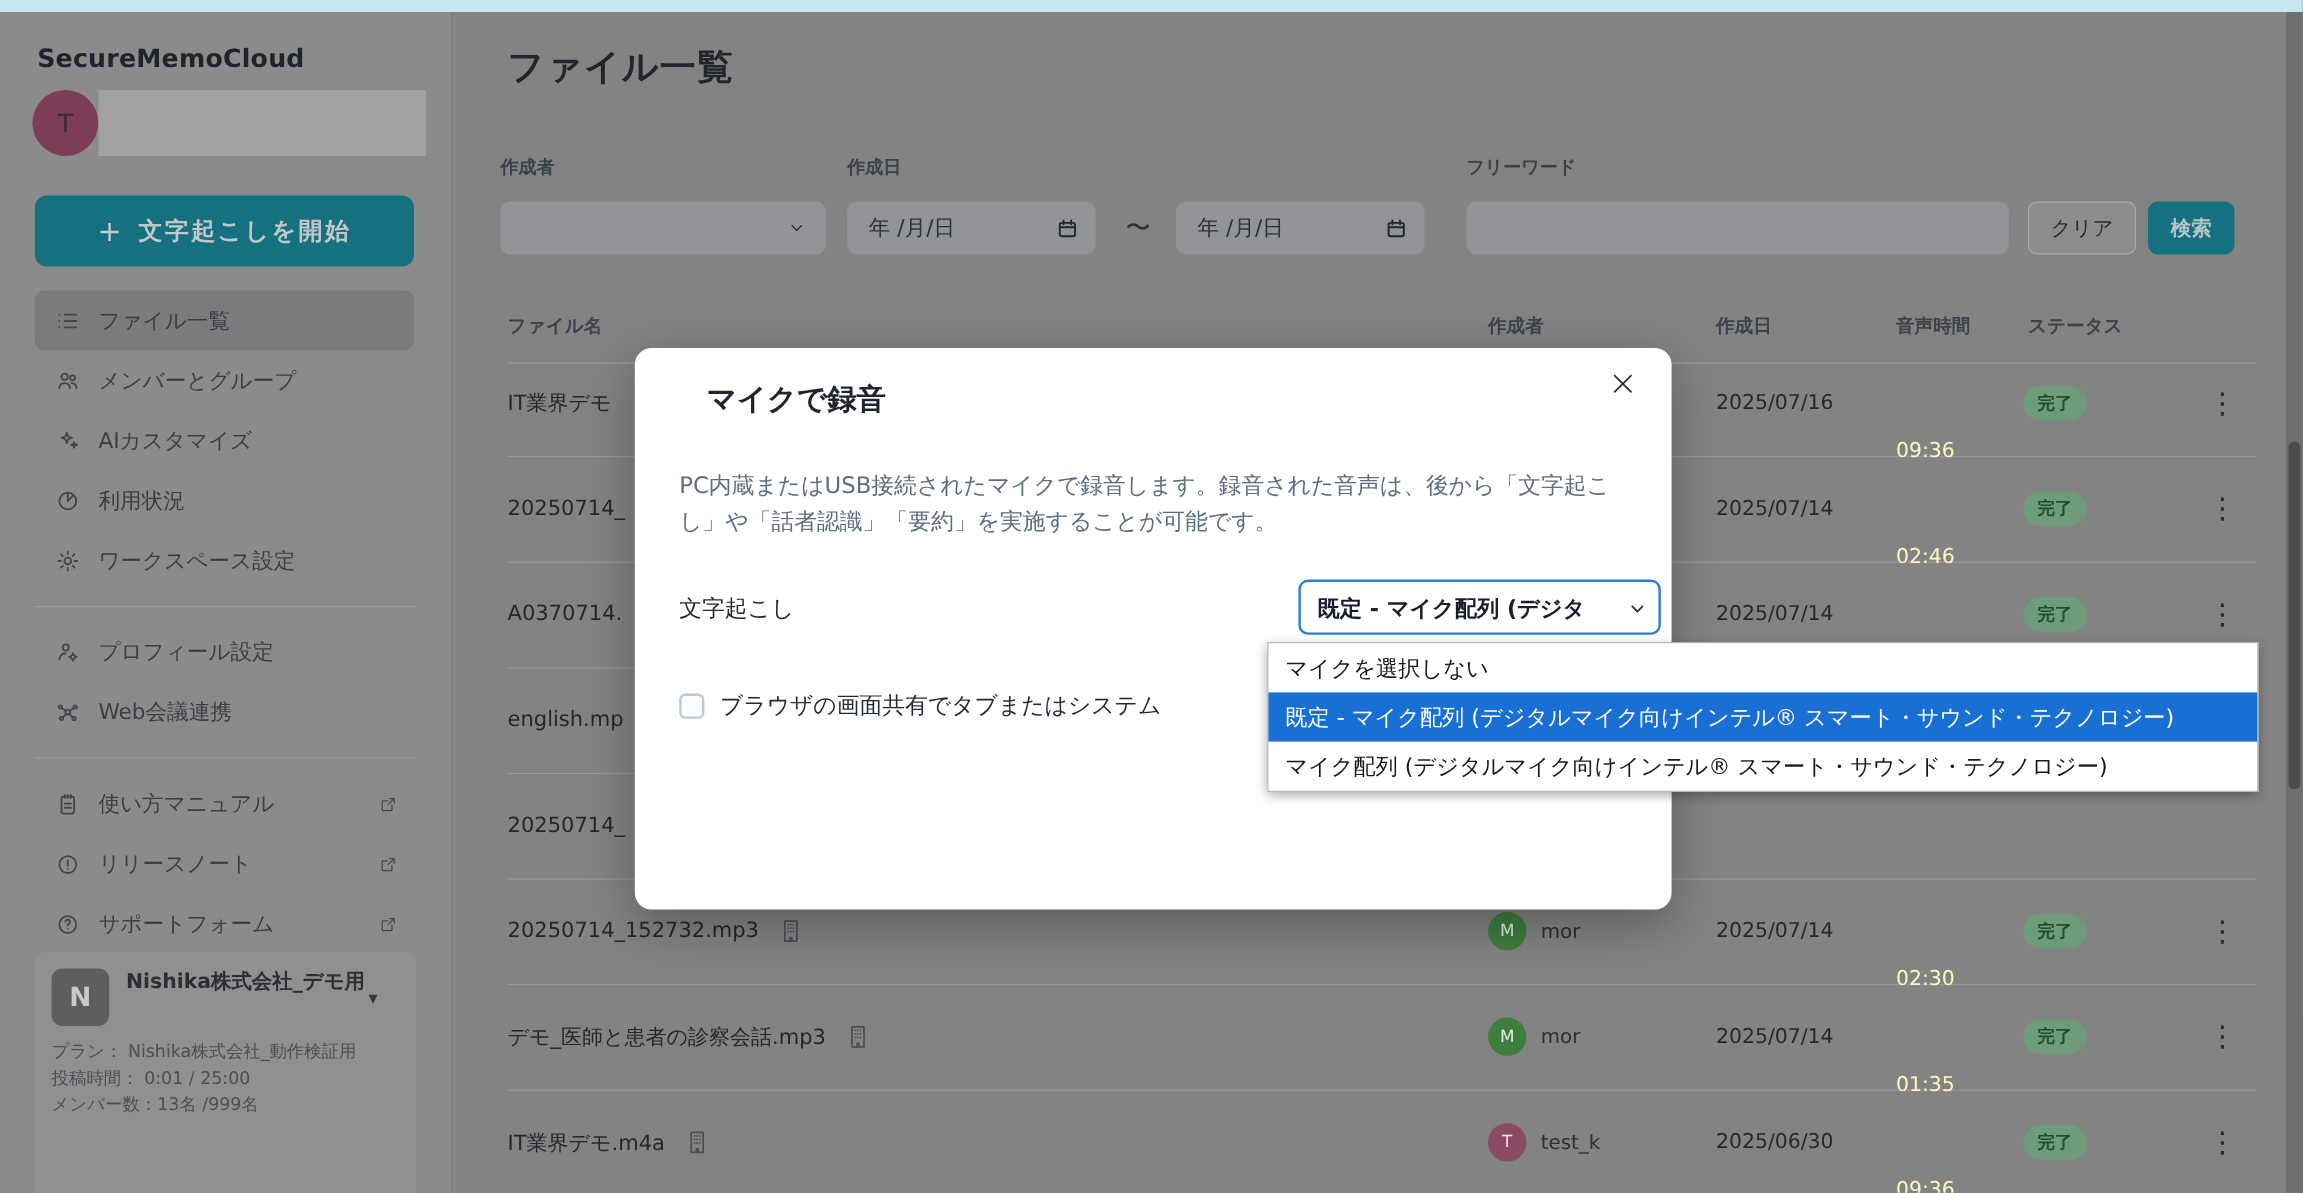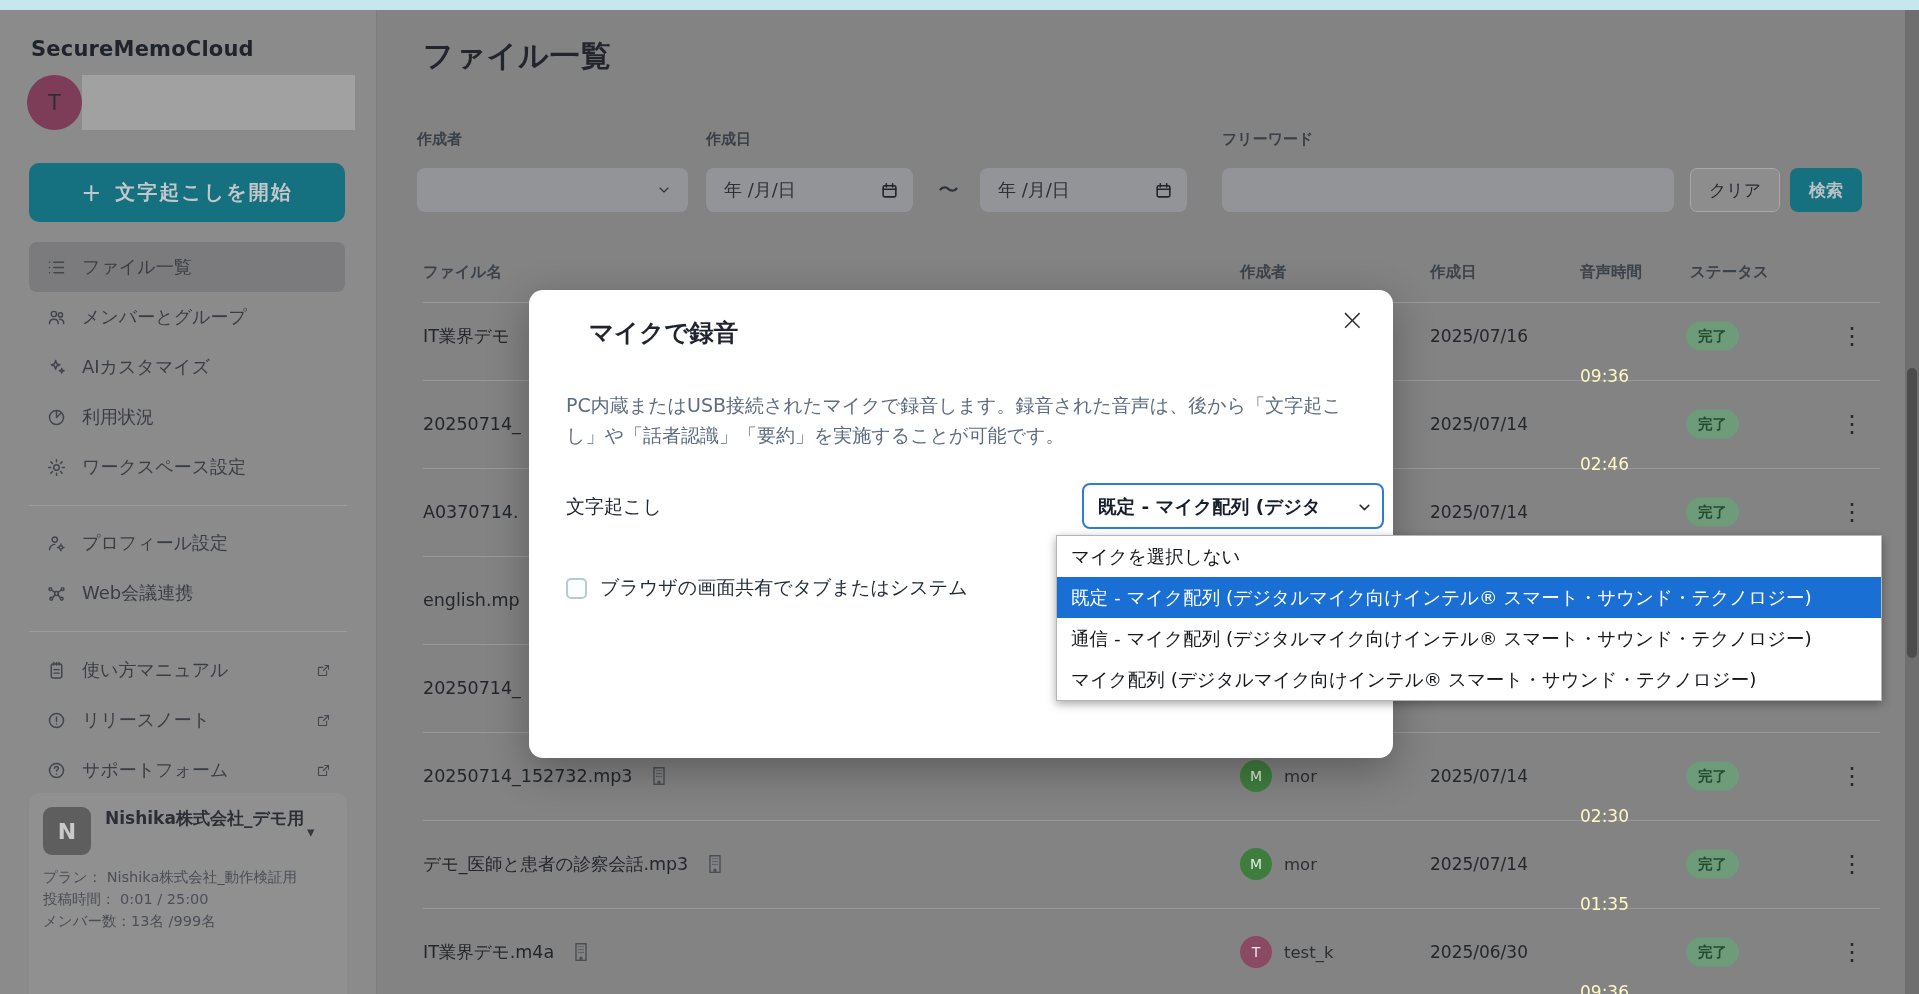--- a/index.html
+++ b/index.html
@@ -389,15 +389,14 @@
 
   <div class="cb-row">
     <div class="cb-box"></div>
     <div class="cb-label">ブラウザの画面共有でタブまたはシステム</div>
   </div>
 </div>
 
 <div class="dropdown">
   <div class="dd-opt">マイクを選択しない</div>
   <div class="dd-opt highlighted">既定 - マイク配列 (デジタルマイク向けインテル® スマート・サウンド・テクノロジー)</div>
-  <div class="dd-opt">通信 - マイク配列 (デジタルマイク向けインテル® スマート・サウンド・テクノロジー)</div>
   <div class="dd-opt">マイク配列 (デジタルマイク向けインテル® スマート・サウンド・テクノロジー)</div>
 </div>
 
 </body></html>

